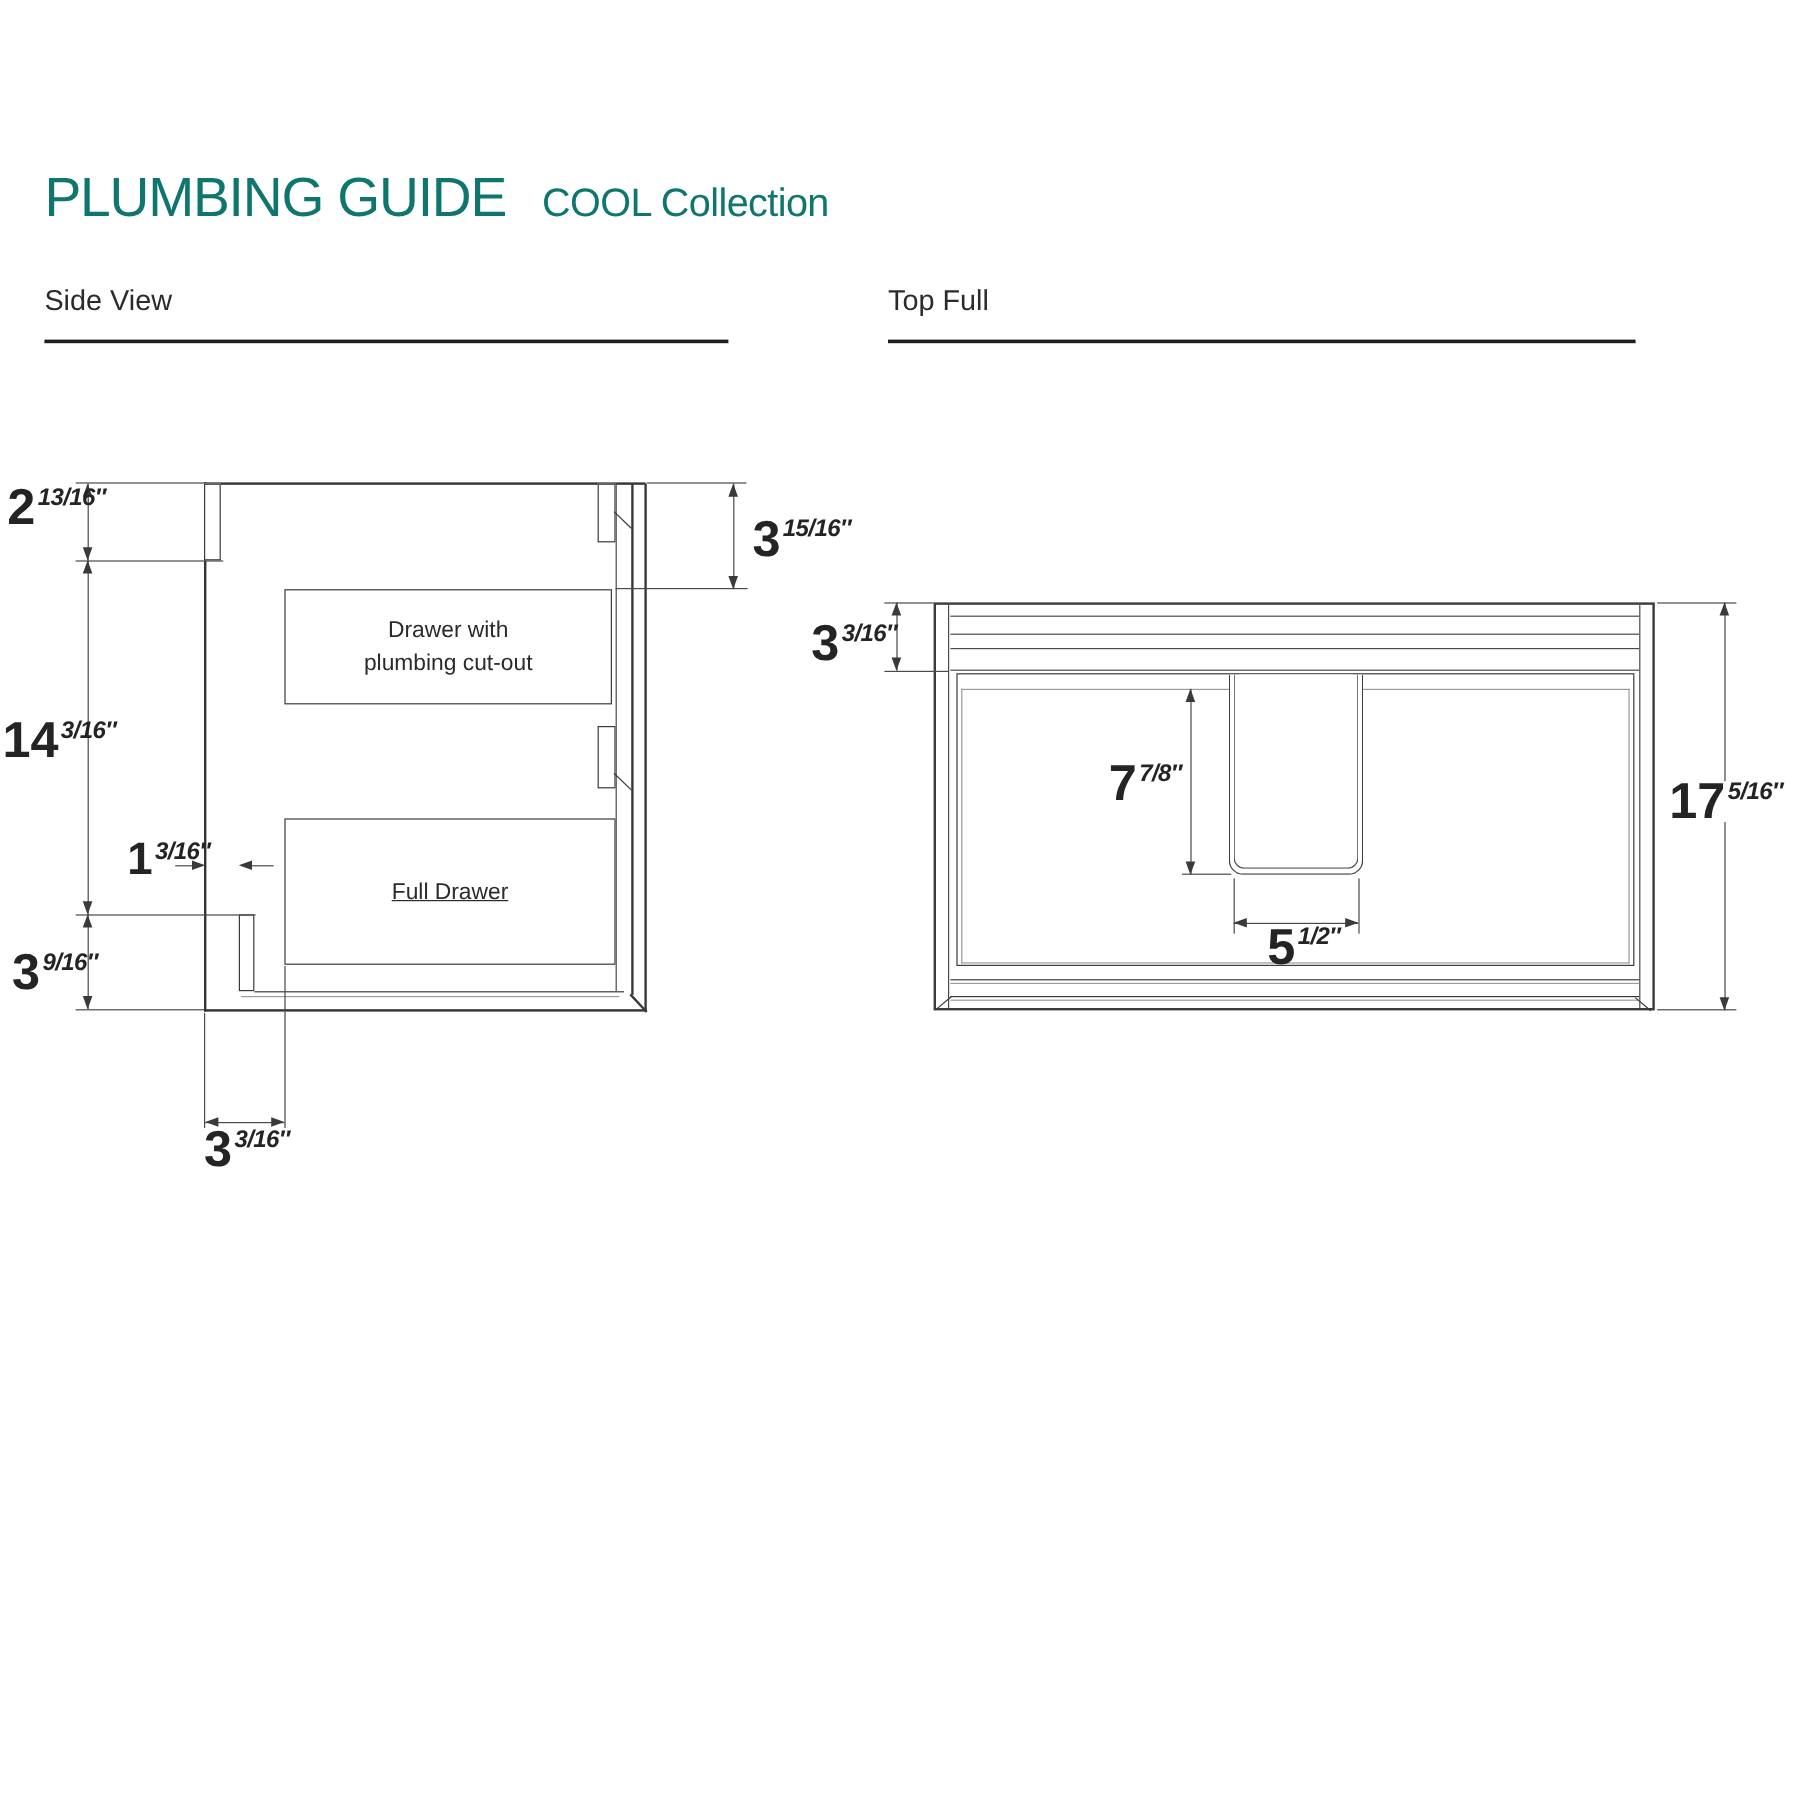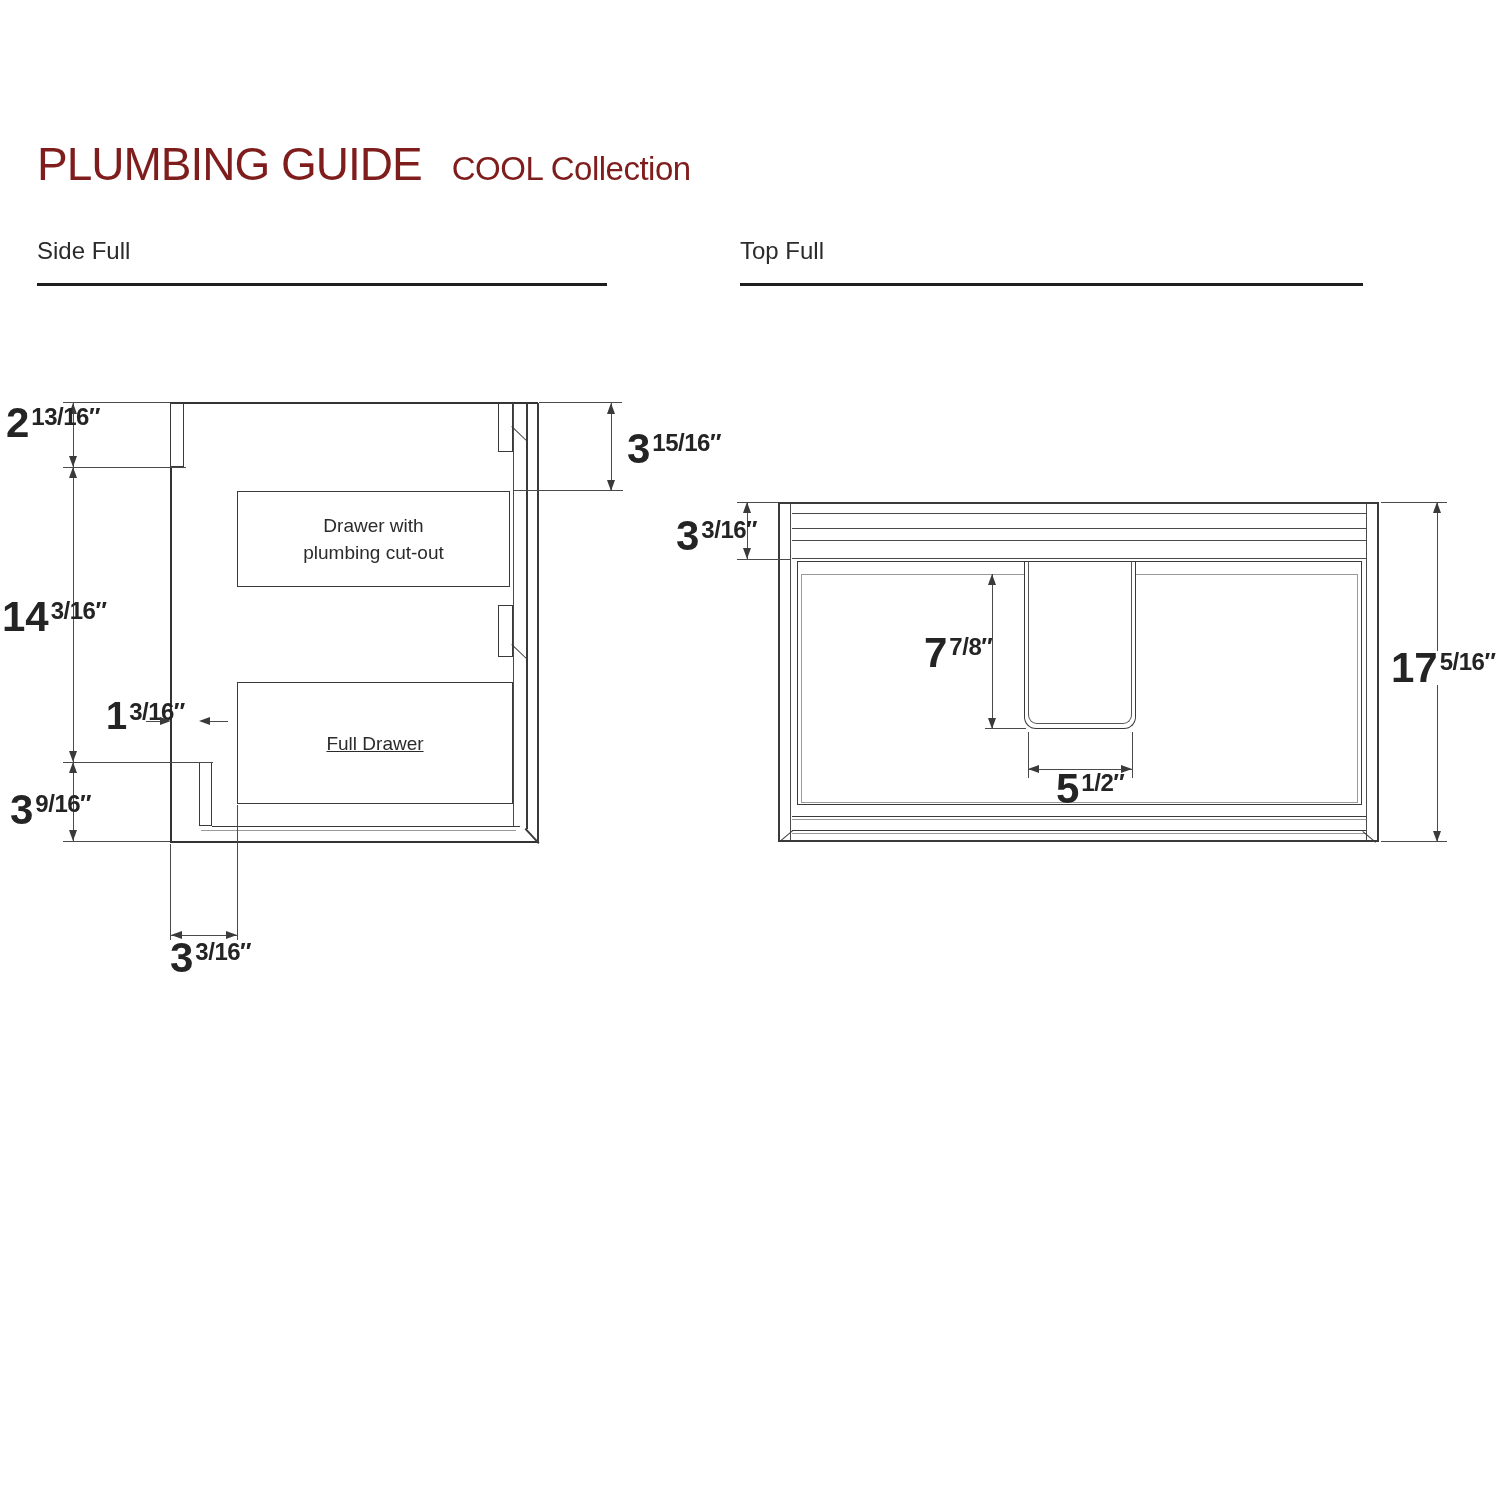--- a/index.html
+++ b/index.html
@@ -13,41 +13,41 @@
   .gray{background:#9a9a9a;}
   .box{position:absolute;border:1.5px solid #3a3a3a;background:#fff;box-sizing:border-box;}
   .diag{position:absolute;height:1.5px;background:#3a3a3a;transform-origin:0 0;}
   
   .a{position:absolute;width:0;height:0;}
   .au{border-left:4px solid transparent;border-right:4px solid transparent;border-bottom:11px solid #3a3a3a;}
   .ad{border-left:4px solid transparent;border-right:4px solid transparent;border-top:11px solid #3a3a3a;}
   .al{border-top:4px solid transparent;border-bottom:4px solid transparent;border-right:11px solid #3a3a3a;}
   .ar{border-top:4px solid transparent;border-bottom:4px solid transparent;border-left:11px solid #3a3a3a;}
   
-  .title{position:absolute;left:37px;top:141px;display:flex;align-items:baseline;gap:30px;color:#7f1d1d;}
+  .title{position:absolute;left:37px;top:141px;display:flex;align-items:baseline;gap:30px;color:#0f766e;}
   .title .main{font-size:46px;letter-spacing:-1px;line-height:1;}
   .title .sub{font-size:33px;letter-spacing:-0.5px;line-height:1;}
   .section{position:absolute;font-size:24px;color:#2b2b2b;}
   .rule{position:absolute;height:2.5px;background:#1e1e1e;}
   .dim{position:absolute;display:flex;align-items:flex-start;font-weight:700;color:#242424;white-space:nowrap;}
   .dim .w{font-size:42px;line-height:0.82;}
-  .dim .f{font-size:24px;line-height:1;margin-left:2px;margin-top:-1px;letter-spacing:-0.5px;}
+  .dim .f{font-size:20px;line-height:1;margin-left:2px;margin-top:-1px;letter-spacing:-0.5px;font-style:italic;}
   .boxlabel{position:absolute;display:flex;flex-direction:column;align-items:center;justify-content:center;
             font-size:19px;line-height:27px;color:#2b2b2b;text-align:center;}
 </style>
 </head>
 <body>
 
 <div id="stage">
 
   <div class="title">
     <span class="main">PLUMBING GUIDE</span>
     <span class="sub">COOL Collection</span>
   </div>
-  <div class="section" style="left:37px;top:237px;">Side Full</div>
+  <div class="section" style="left:37px;top:237px;">Side View</div>
   <div class="rule" style="left:37px;top:283px;width:570px;"></div>
   <div class="section" style="left:740px;top:237px;">Top Full</div>
   <div class="rule" style="left:740px;top:283px;width:623px;"></div>
 
   <div class="h h2" style="left:170px;top:402px;width:368px;"></div>
   <div class="v v2" style="left:170px;top:402px;height:441px;"></div>
   <div class="h h2" style="left:170px;top:841px;width:369px;"></div>
   <div class="box" style="left:170px;top:403px;width:14px;height:64px;"></div>
   <div class="box" style="left:199px;top:762px;width:13px;height:64px;"></div>
 

